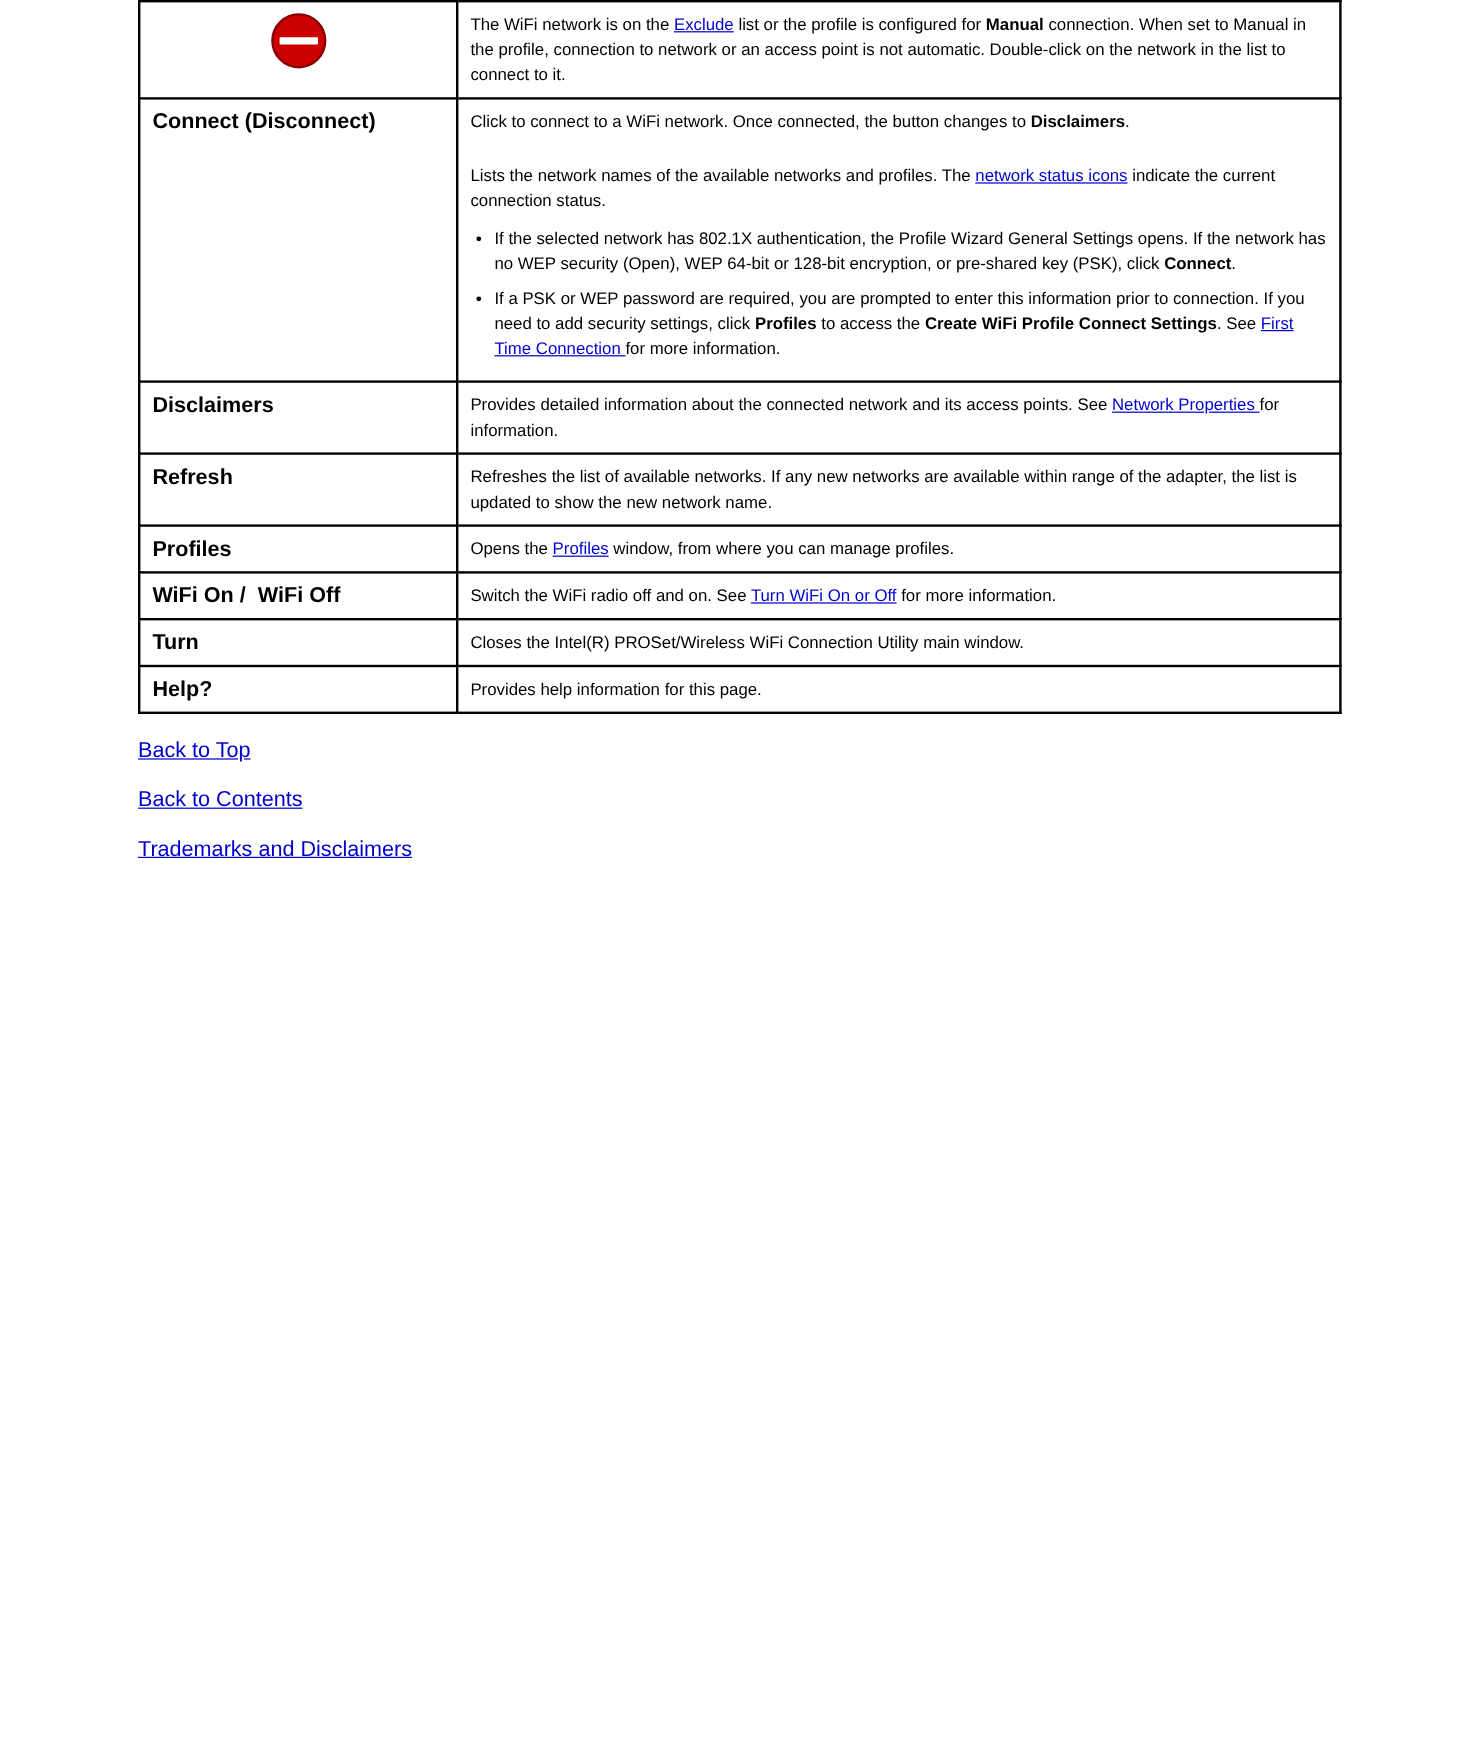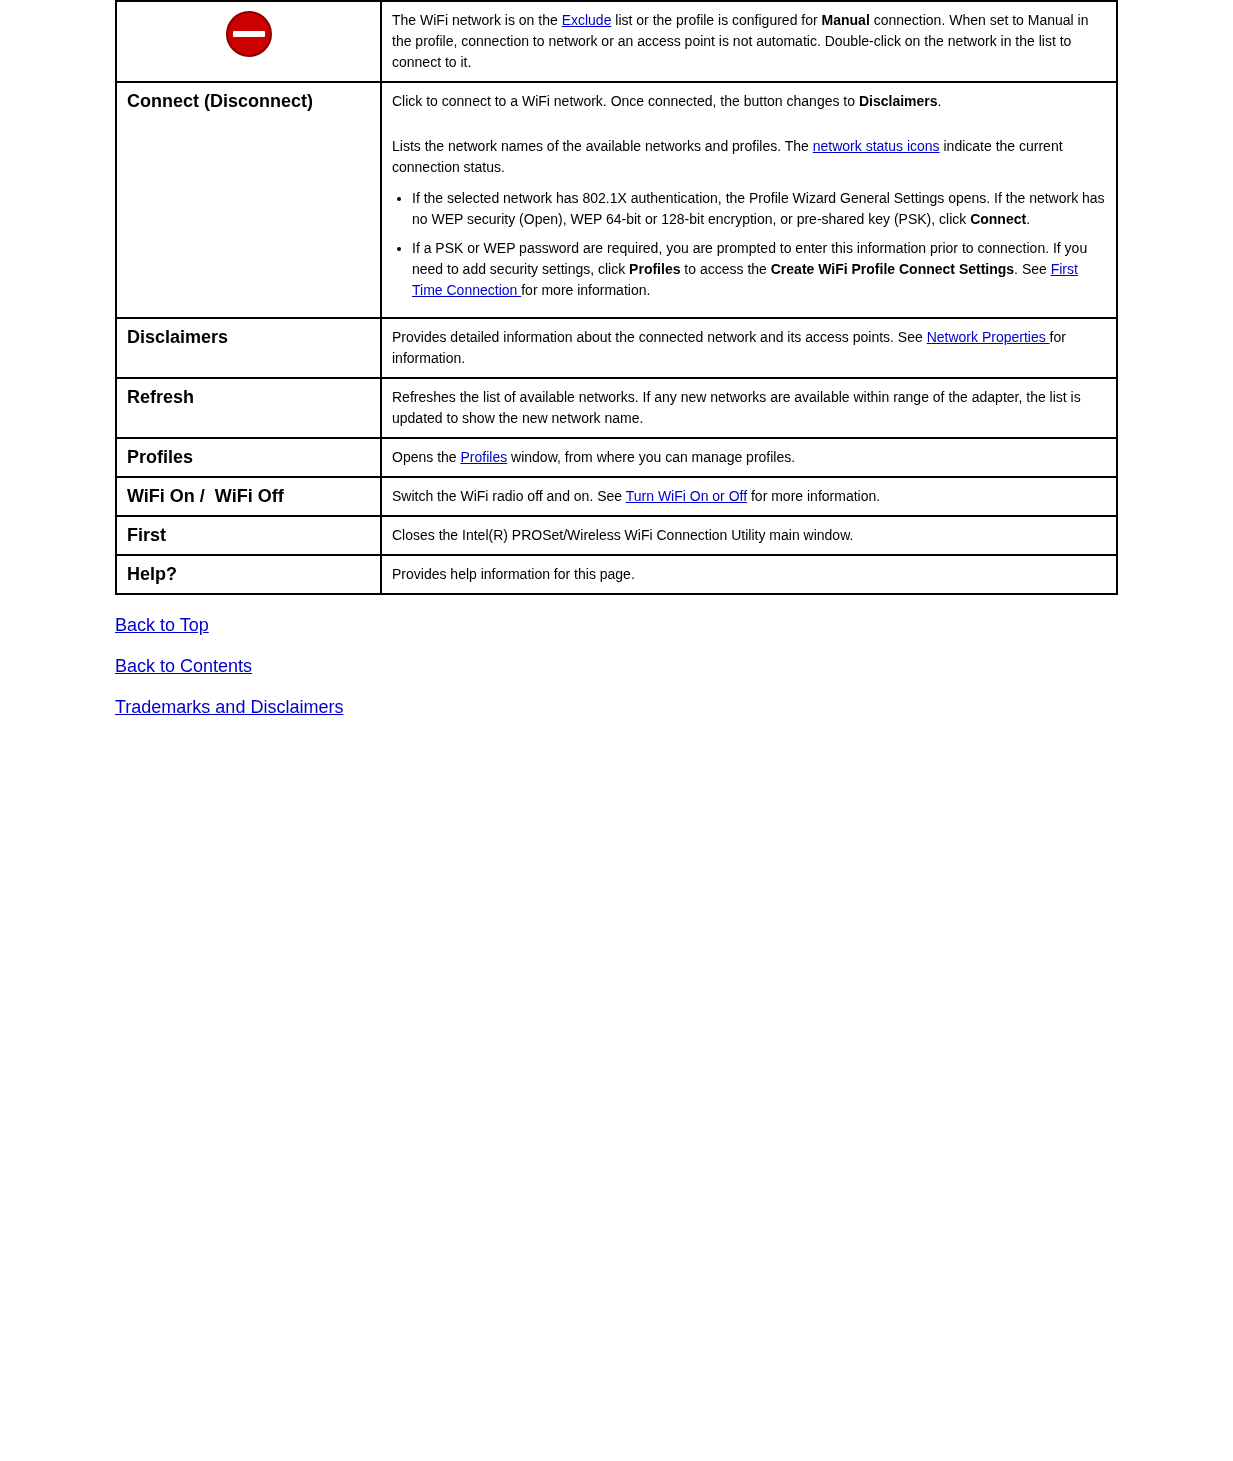--- a/index.html
+++ b/index.html
@@ -152,21 +152,21 @@
       </tr>
 
       <tr>
         <td class="col-label">WiFi On /&nbsp; WiFi Off</td>
         <td class="col-desc">
           Switch the WiFi radio off and on. See <a href="#turn-wifi">Turn WiFi On or Off</a> for more information.
         </td>
       </tr>
 
       <tr>
-        <td class="col-label">First</td>
+        <td class="col-label">Turn</td>
         <td class="col-desc">
           Closes the Intel(R) PROSet/Wireless WiFi Connection Utility main window.
         </td>
       </tr>
 
       <tr>
         <td class="col-label">Help?</td>
         <td class="col-desc">
           Provides help information for this page.
         </td>

